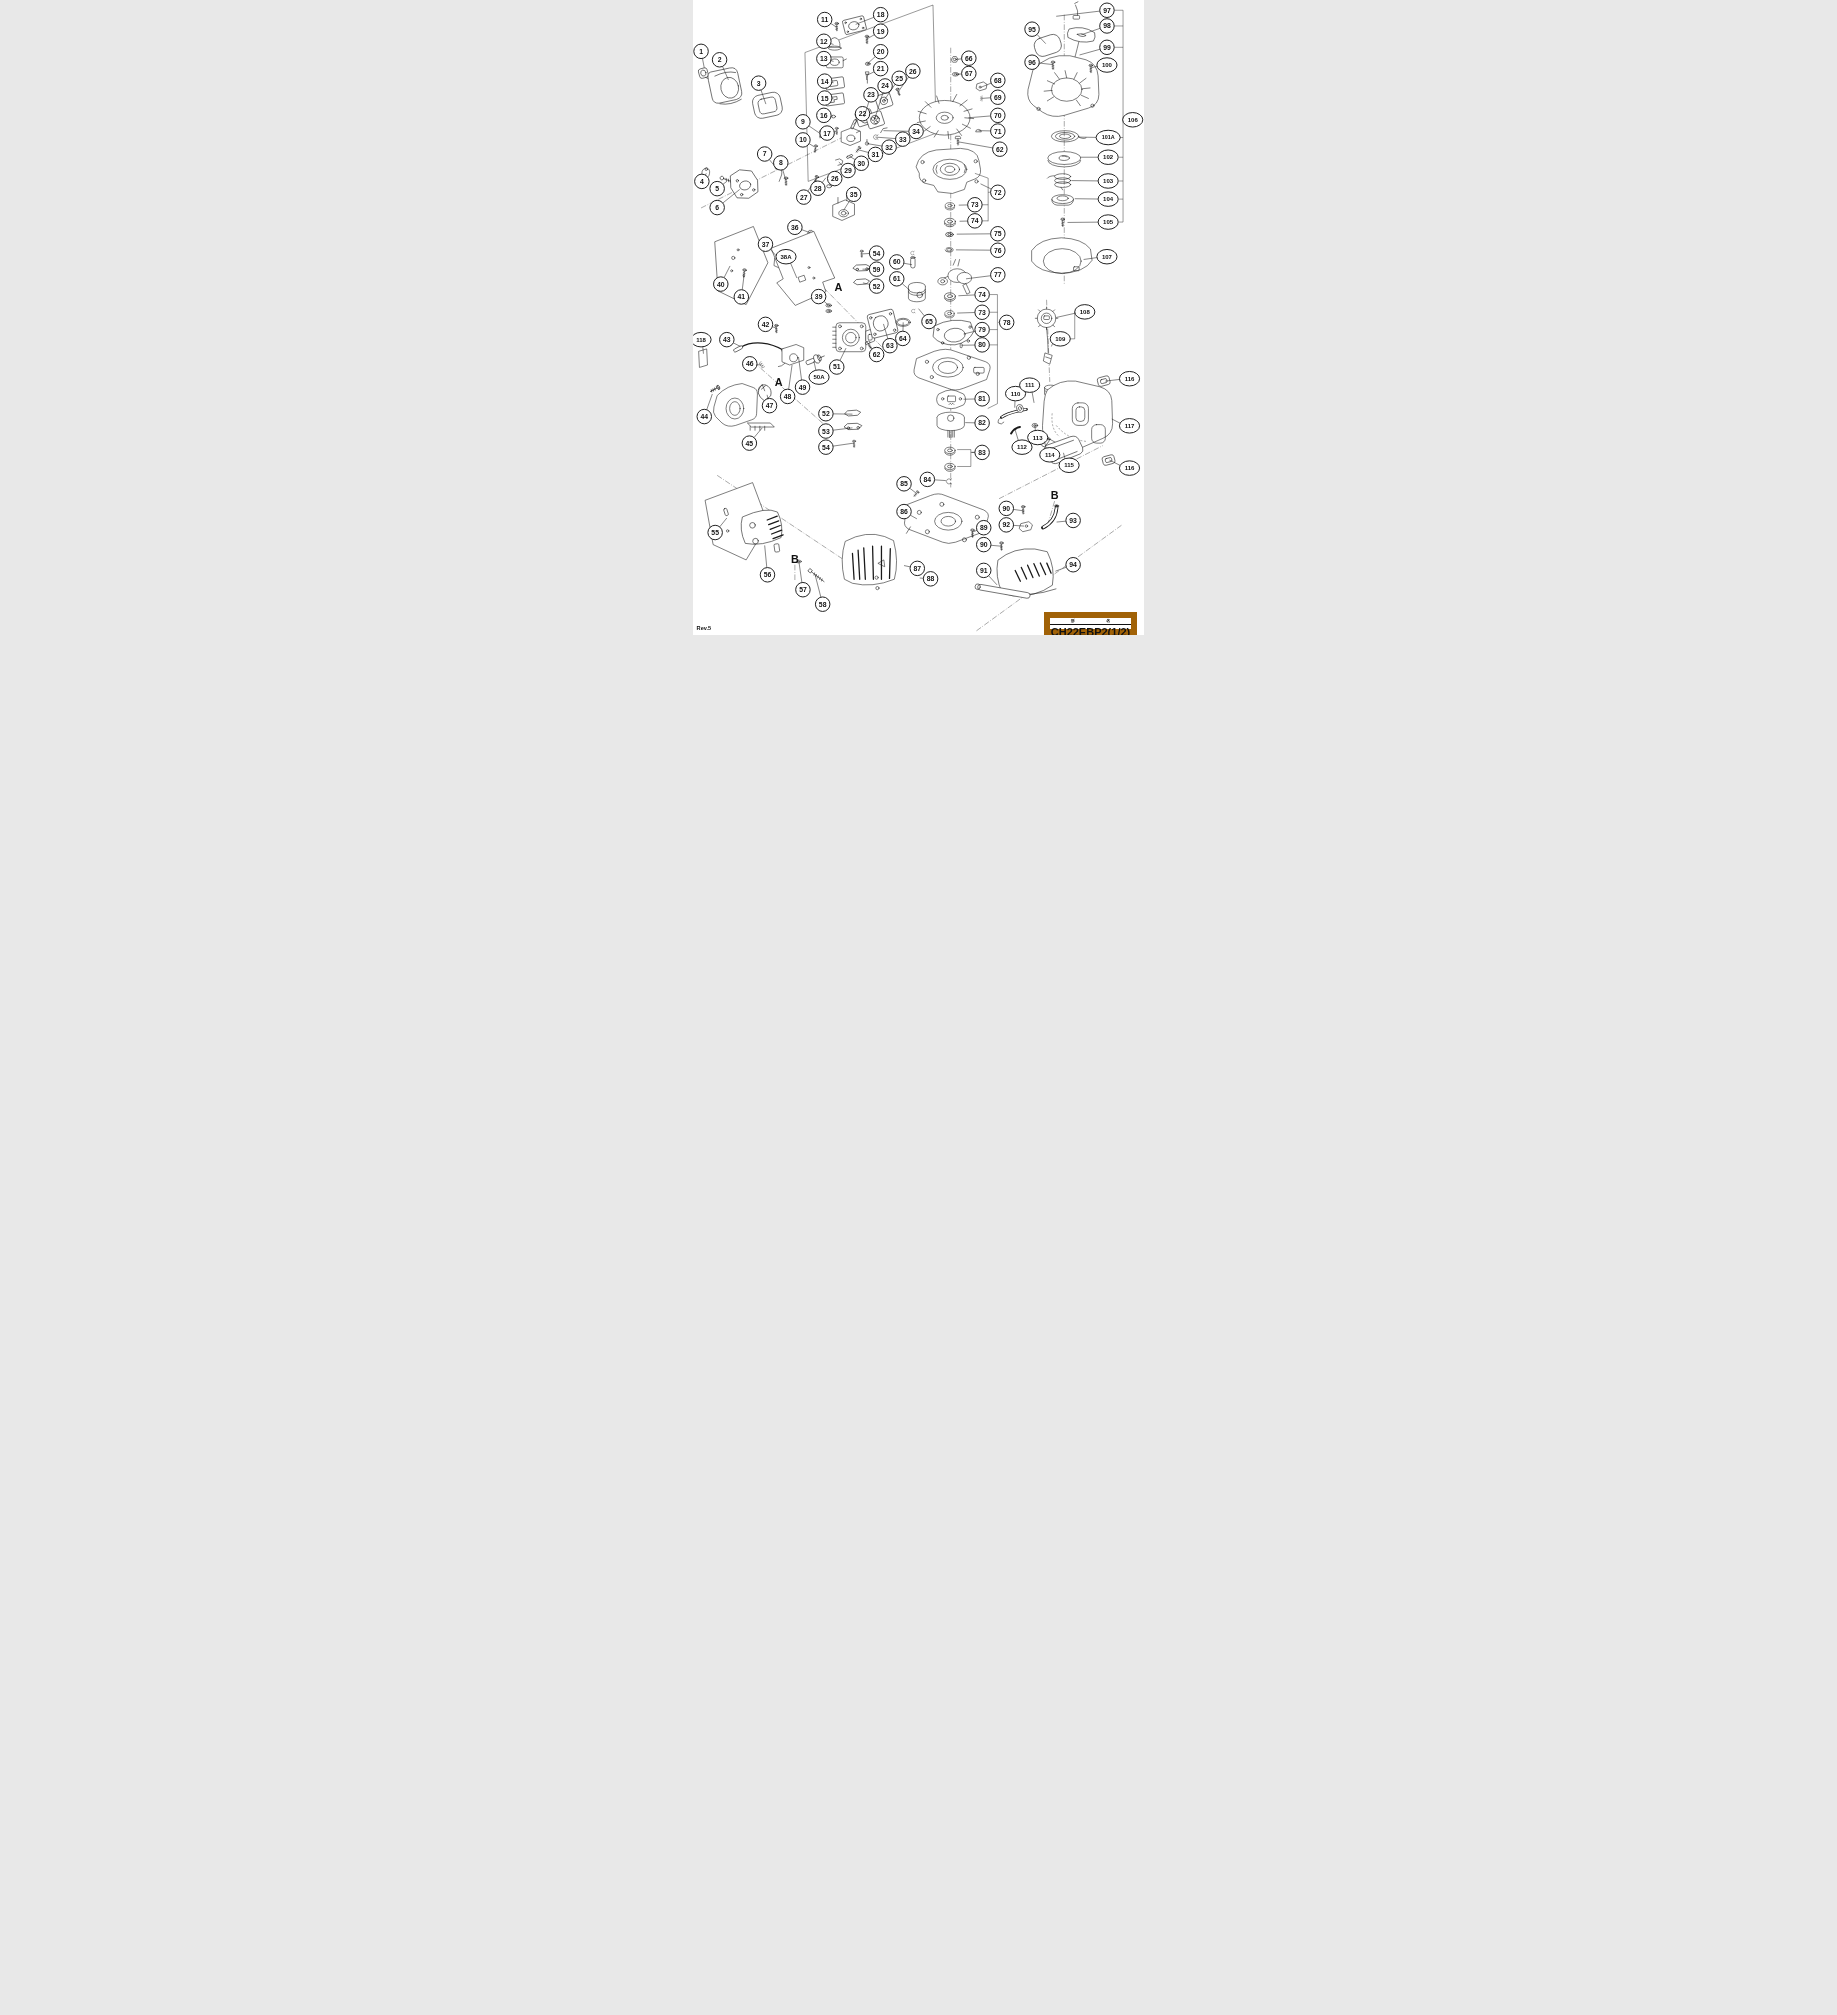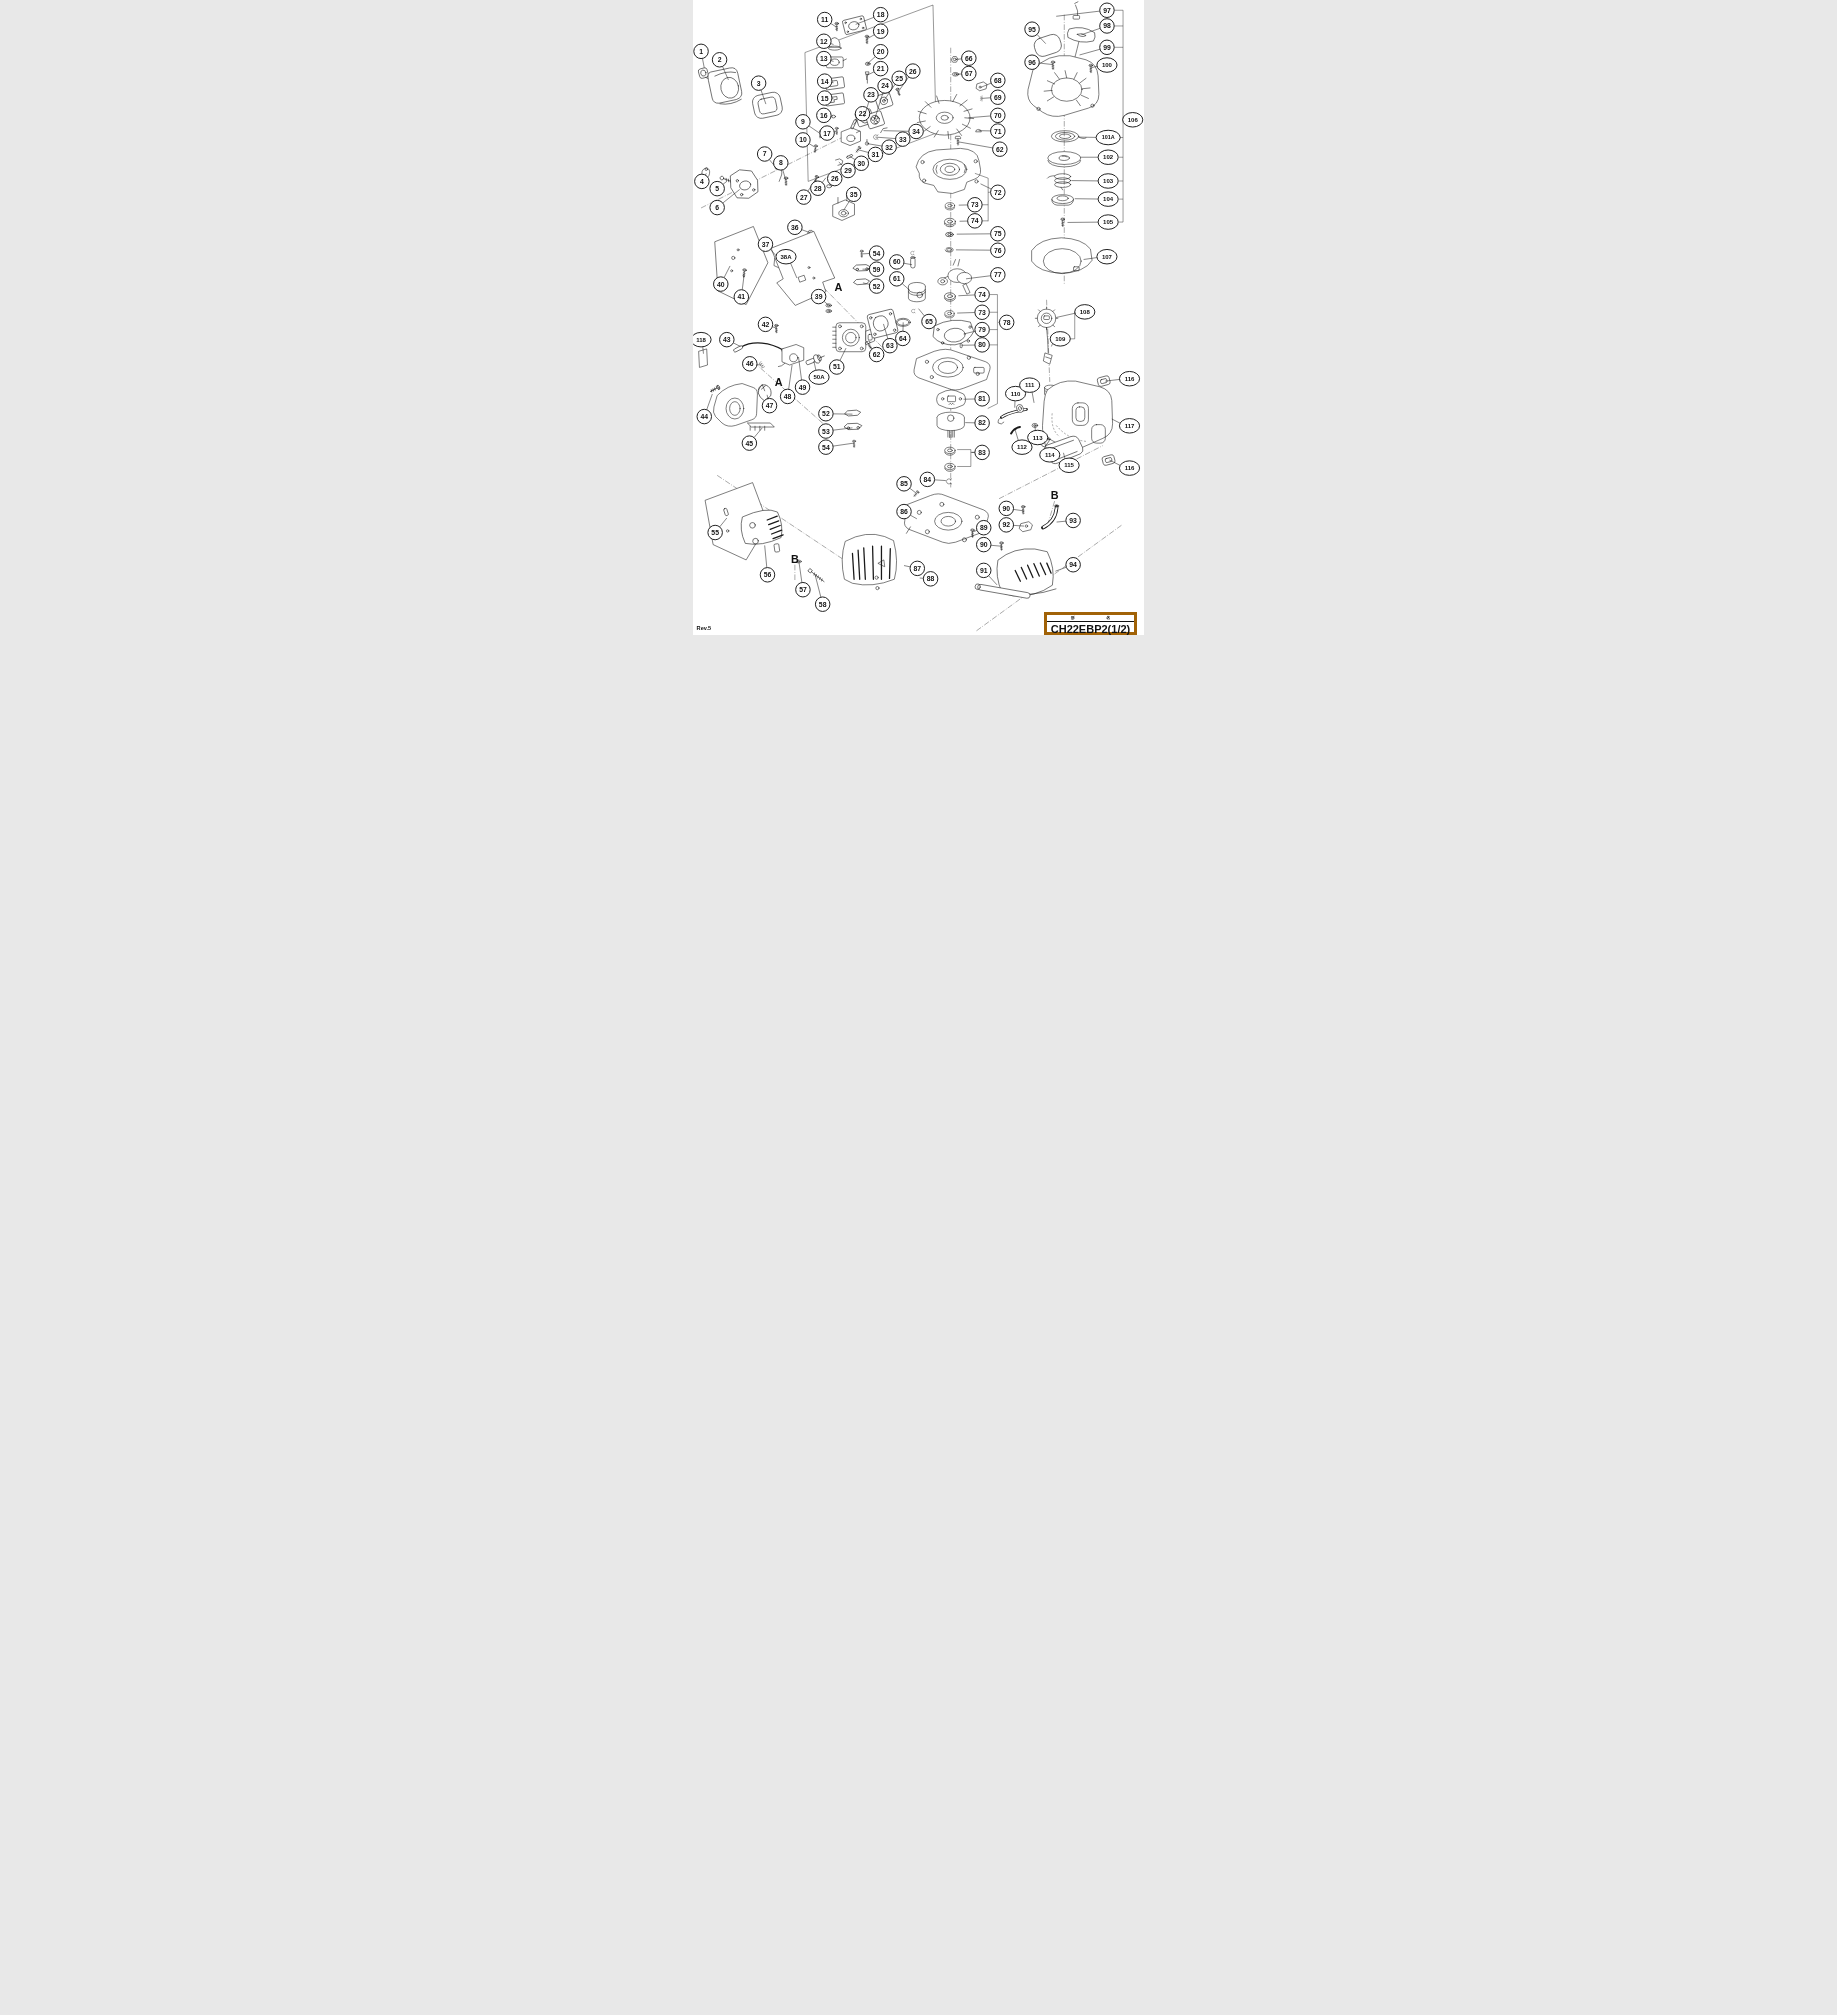--- a/index.html
+++ b/index.html
@@ -12,21 +12,21 @@
   .thk{stroke:#1a1a1a;stroke-width:3.2;fill:none;stroke-linecap:round;}
   .dd{stroke:#2a2a2a;stroke-width:1;fill:none;stroke-dasharray:14 4 2 4;}
   .dsh{stroke:#2a2a2a;stroke-width:1;fill:none;stroke-dasharray:5 4;}
   .bk{stroke:#1a1a1a;stroke-width:1.1;fill:none;}
   .ld{stroke:#1a1a1a;stroke-width:1.3;}
   .co{fill:#ffffff;stroke:#1a1a1a;stroke-width:2.4;}
   .ct{fill:#111;font-family:"Liberation Sans",sans-serif;font-weight:bold;text-anchor:middle;}
   .sl{fill:#111;font-family:"Liberation Sans",sans-serif;font-weight:bold;font-size:27px;text-anchor:middle;}
   
   .titleblock{position:absolute;left:351px;top:612px;width:93px;height:23px;
-              border:3px solid #a16207;background:#fff;box-sizing:border-box;}
+              border:6px solid #a16207;background:#fff;box-sizing:border-box;}
   .tb-head{height:6.4px;border-bottom:0.8px solid #111;text-align:center;font-size:4px;
            font-weight:bold;letter-spacing:13.7px;text-indent:13.7px;line-height:6px;color:#111;}
   .tb-model{text-align:center;font-size:11px;font-weight:bold;line-height:15.3px;color:#111;
             letter-spacing:0px;}
   .rev{position:absolute;left:3.6px;top:625px;font-size:5.6px;font-weight:bold;color:#111;}
 </style>
 </head>
 <body>
 
 <div class="page">

